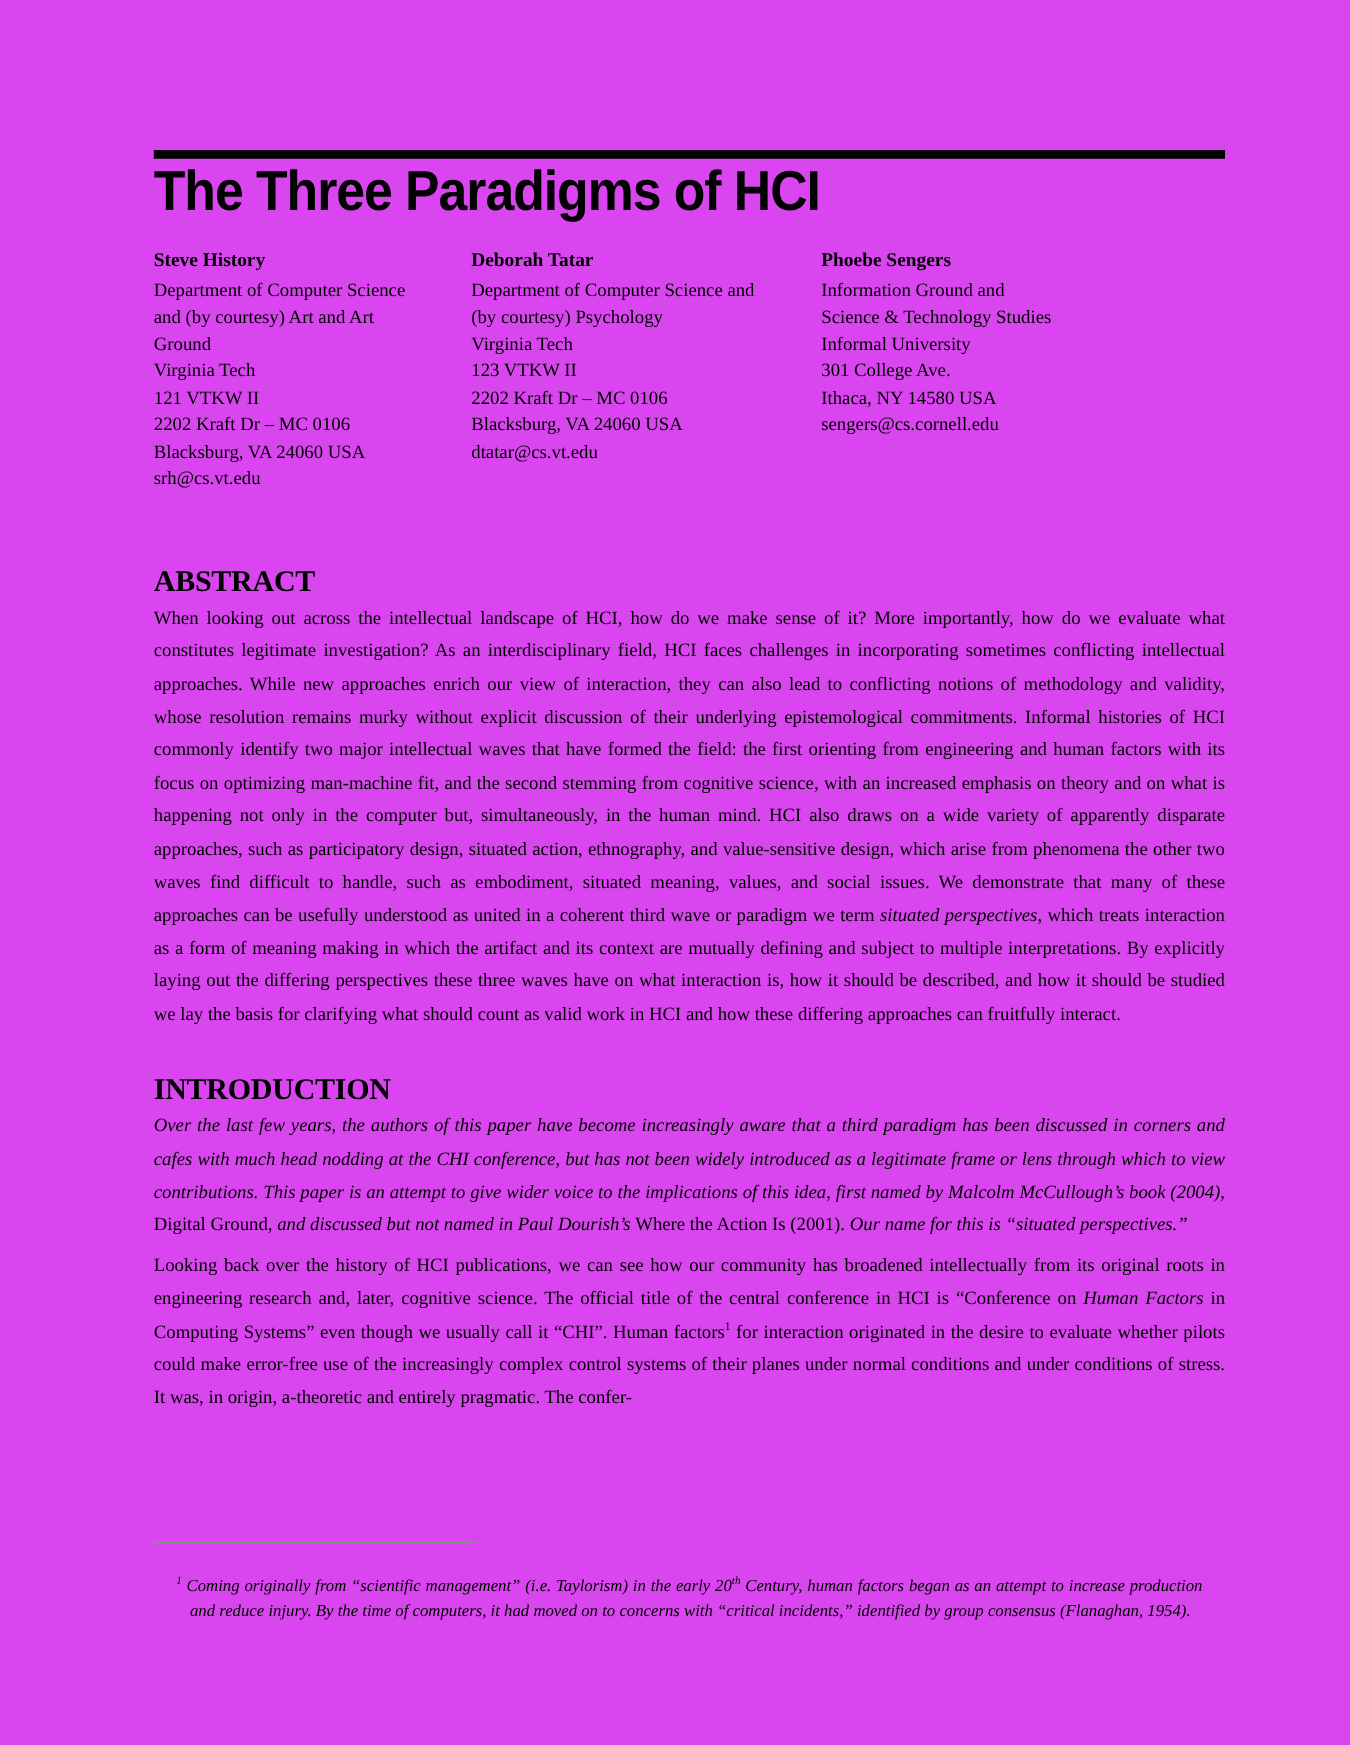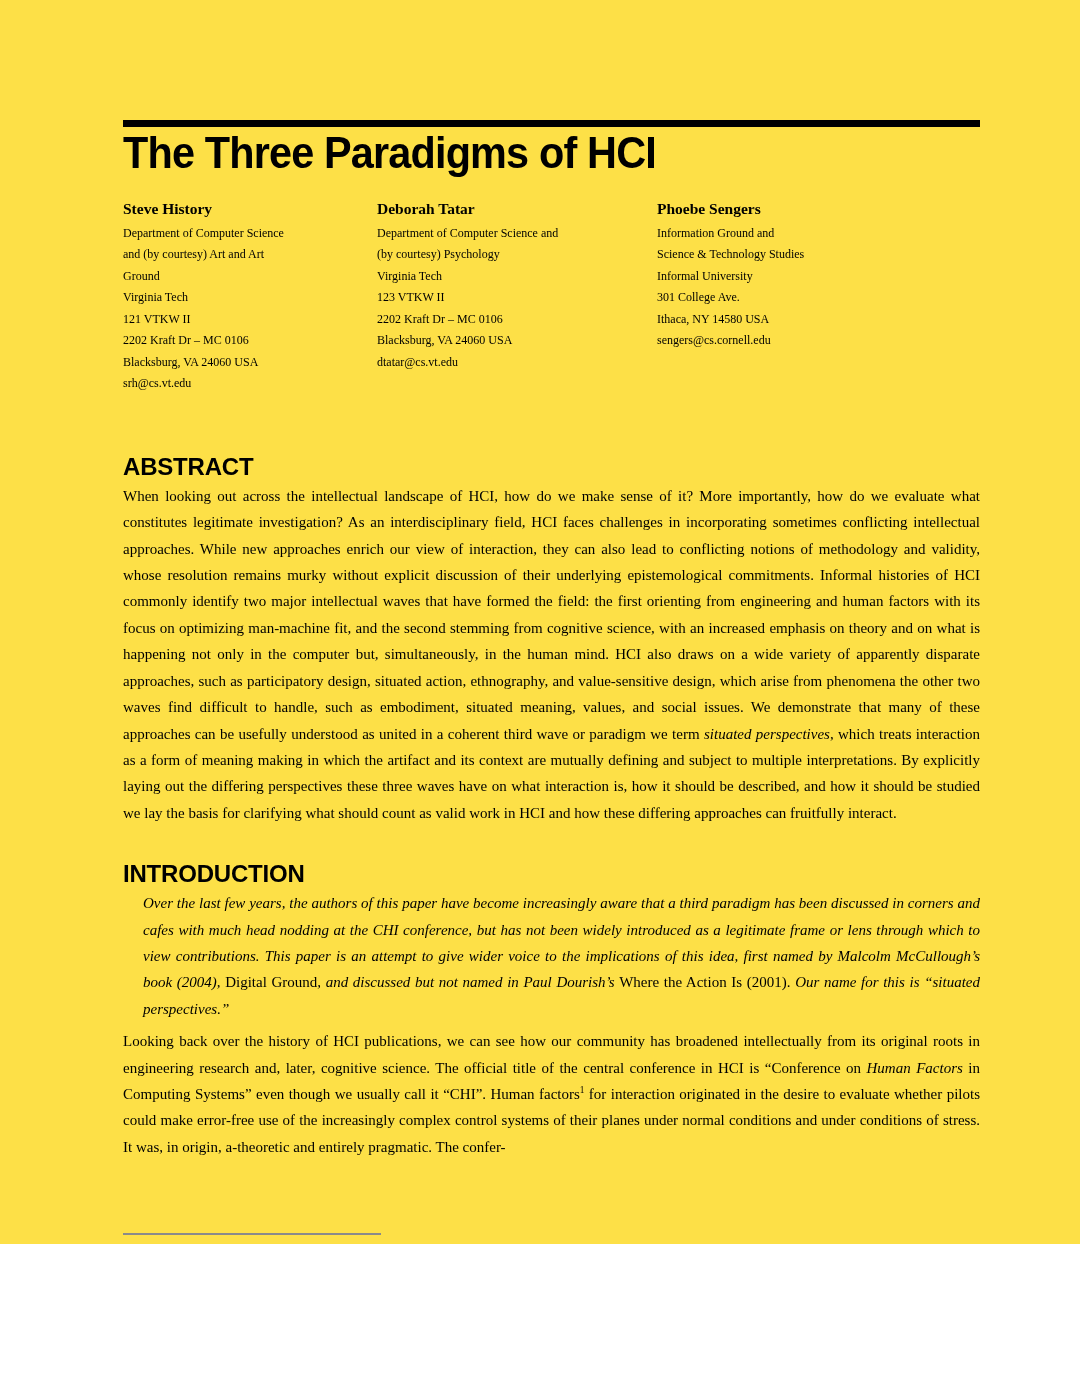--- a/index.html
+++ b/index.html
@@ -3,22 +3,22 @@
 <meta charset="utf-8">
 <style>
   html, body {
     margin: 0;
     padding: 0;
     background: #ffffff;
   }
   .page {
     position: relative;
     width: 1080px;
-    height: 1244px;
-    background: #fde047;
+    height: 1396px;
+    background: #d946ef;
     overflow: hidden;
     font-family: "Liberation Serif", "DejaVu Serif", serif;
     color: #000000;
   }
 
   
   .content {
     position: absolute;
     left: 123px;
     top: 0;
@@ -54,49 +54,48 @@
     flex: 0 0 254px;
   }
   .author-col.c2 { width: 280px; flex: 0 0 280px; }
   .author-name {
     font-weight: bold;
     font-size: 15.5px;
     line-height: 21.5px;
     margin-bottom: 3px;
   }
   .author-line {
-    font-size: 12px;
+    font-size: 15px;
     line-height: 21.5px;
     white-space: nowrap;
   }
 
   
   .section-head {
-    font-family: Liberation Sans, sans-serif;
+    font-family: Liberation Serif, serif;
     font-weight: bold;
     font-size: 24px;
     letter-spacing: -0.2px;
     margin: 0 0 2px 0;
   }
   .abstract-block { margin-top: 58px; }
   .intro-block    { margin-top: 34px; }
 
   
   .body-par {
     font-size: 15px;
     line-height: 26.4px;
     text-align: justify;
     text-align-last: left;
     margin: 0;
     hyphens: none;
   }
   .body-par .it { font-style: italic; }
   .par-italic {
     font-style: italic;
-    margin-left: 20px;
   }
   .par-italic .rm { font-style: normal; }
   .par-gap { margin-top: 6px; }
   sup.fnmark {
     font-size: 0.62em;
     vertical-align: super;
     line-height: 0;
   }
 
   

